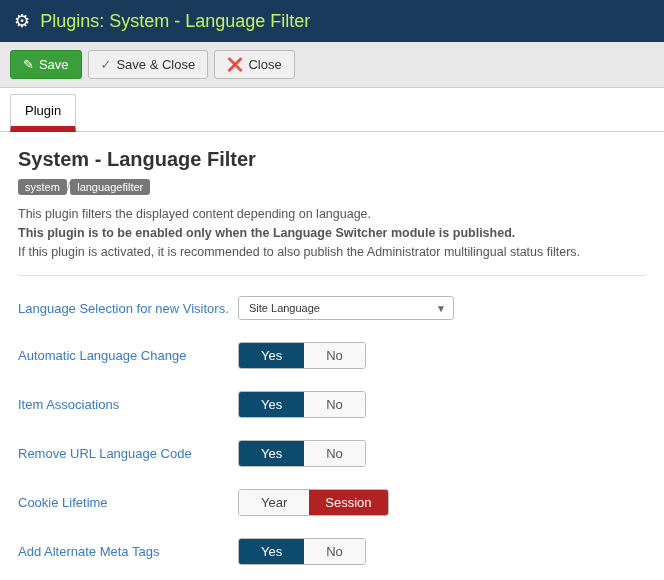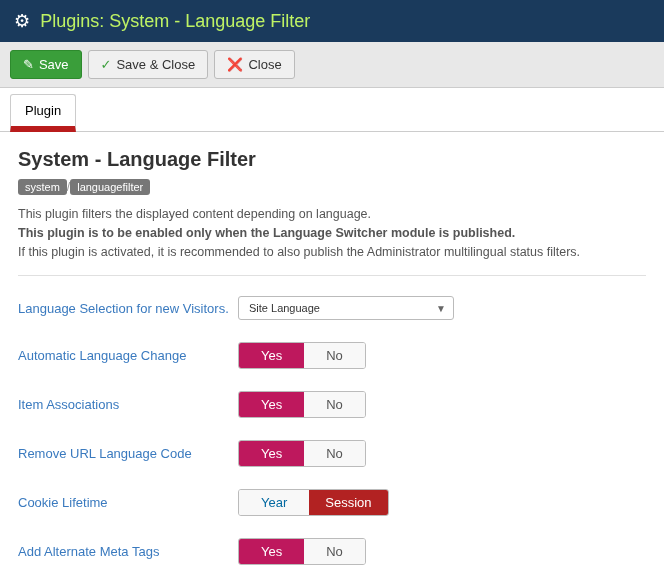--- a/index.html
+++ b/index.html
@@ -162,30 +162,30 @@
       overflow: hidden;
     }
     .toggle-btn {
       padding: 5px 22px;
       font-size: 13px;
       border: none;
       cursor: pointer;
       font-weight: normal;
     }
     .toggle-yes {
-      background: #be185d;
+      background: #0c4a6e;
       color: #fff;
     }
     .toggle-no {
       background: #f8f8f8;
       color: #555;
     }
     .toggle-year {
       background: #f8f8f8;
-      color: #0369a1;
+      color: #404040;
       padding: 5px 22px;
     }
     .toggle-session {
       background: #b22222;
       color: #fff;
       padding: 5px 16px;
     }
 
     
     .select-wrapper {

